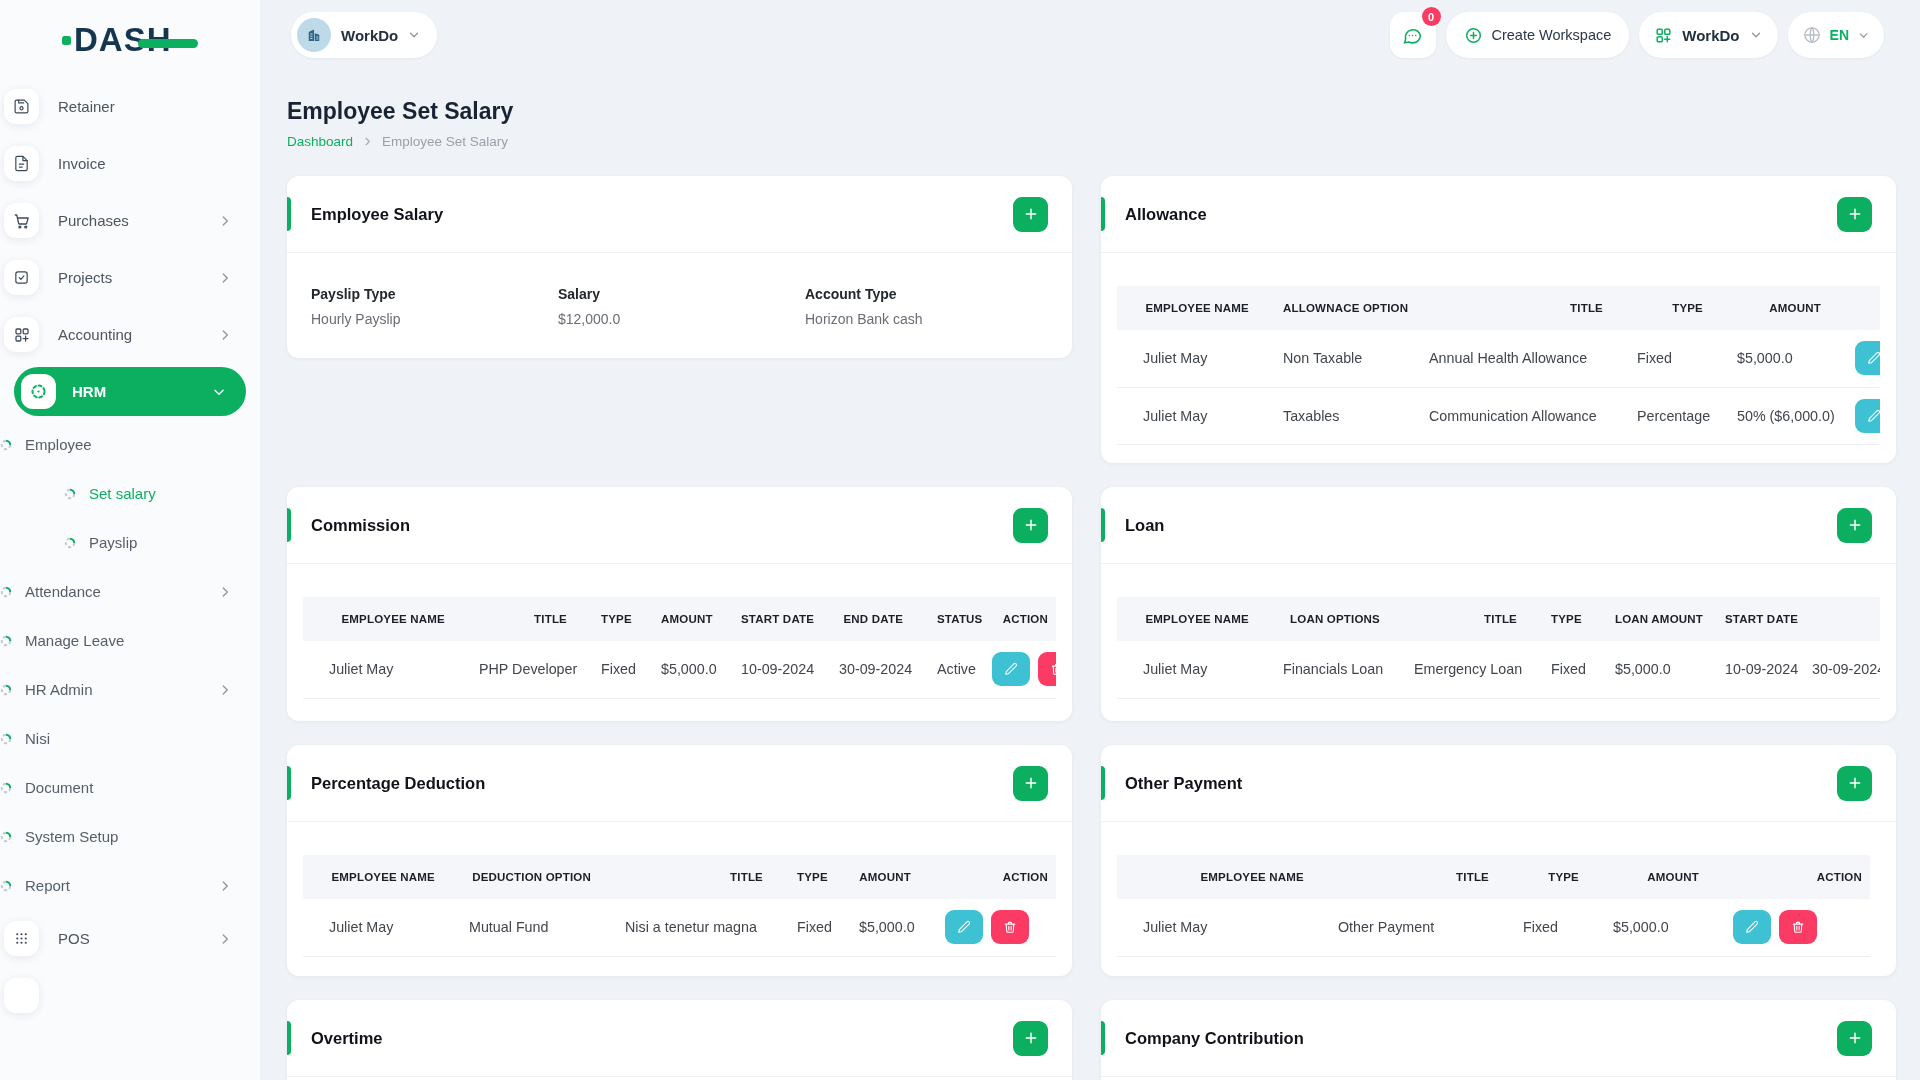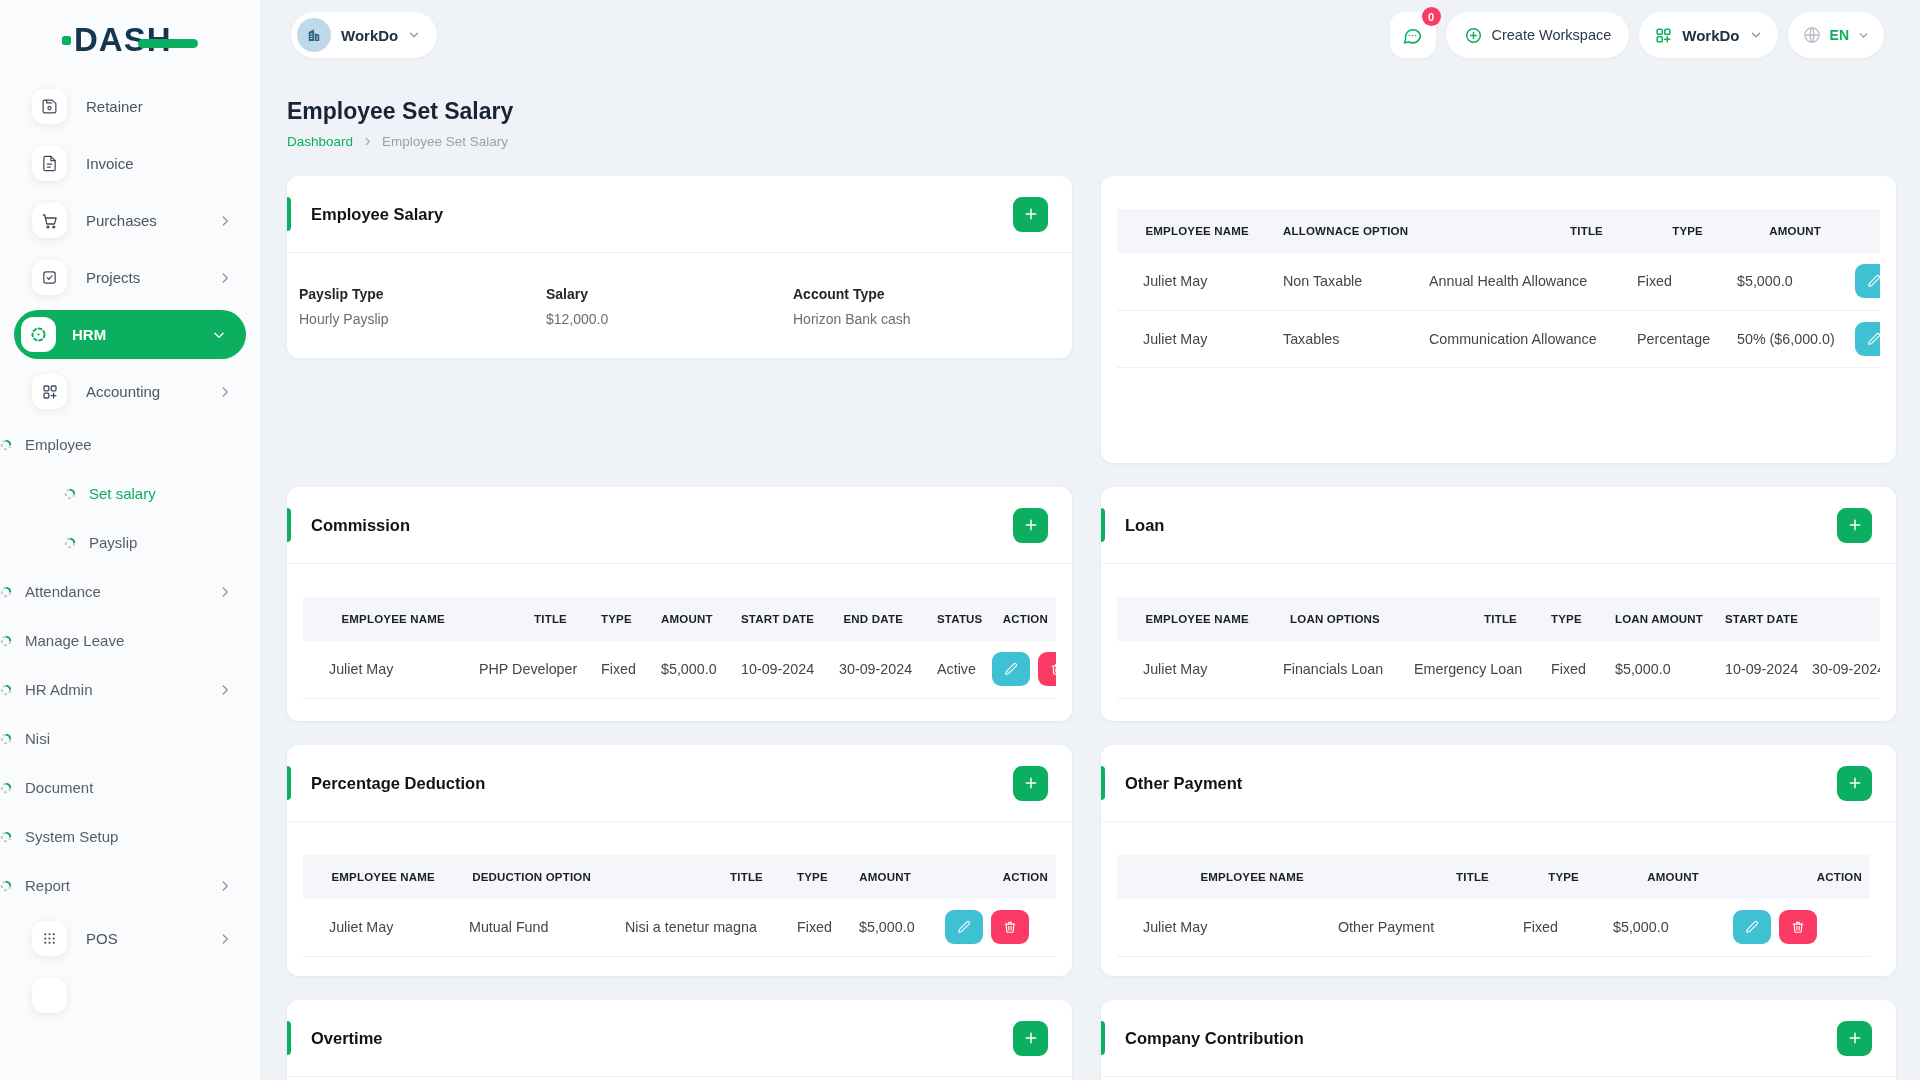--- a/index.html
+++ b/index.html
@@ -11,21 +11,21 @@
   svg{display:block}
 
   
   .sidebar{position:absolute;left:0;top:0;width:260px;height:1080px;background:#fafbfd;z-index:5;}
   .logo{position:absolute;left:62px;top:20px;display:flex;align-items:center;cursor:pointer}
   .logo-dot{width:9px;height:9px;border-radius:2.5px;background:var(--green);margin-right:3px}
   .logo-text{font-size:33px;font-weight:800;color:var(--navy);letter-spacing:1px;position:relative;line-height:40px}
   .logo-bar{position:absolute;left:76px;top:19px;width:60px;height:9px;border-radius:5px;background:var(--green)}
   .side-nav{position:absolute;top:78px;left:0;right:0}
   .nav-item{position:relative;display:flex;align-items:center;cursor:pointer}
-  .lvl0{height:57px;padding-left:32px}
+  .lvl0{height:57px;padding-left:4px}
   .icon-box{width:35px;height:35px;background:#fff;border-radius:12px;box-shadow:0 2px 8px rgba(21,48,79,.09);
     display:flex;align-items:center;justify-content:center;color:#3c4a59;flex:0 0 auto}
   .lvl0 .lbl{margin-left:19px;font-size:15px;color:#4c5560;font-weight:500}
   .chev{position:absolute;right:28px;color:#8e98a3}
   .lvl0.active{height:49px;margin:4px 14px 4px 14px;padding-left:7px;background:var(--green);border-radius:25px}
   .lvl0.active .icon-box{box-shadow:none;color:var(--green)}
   .lvl0.active .lbl{color:#fff;font-weight:700;margin-left:16px}
   .lvl0.active .chev{color:#fff;right:20px}
   .lvl1{height:49px;}
   .lvl1 .lbl,.lvl2 .lbl{margin-left:13px;font-size:15px;color:#555e6a}
@@ -60,21 +60,21 @@
   .card{background:#fff;border-radius:12px;box-shadow:0 1px 4px rgba(21,48,79,.06);position:relative;overflow:hidden}
   .h182{height:182px}.h287{height:287px}.h234{height:234px}.h231{height:231px}.h300{height:300px}
   .card-head{height:77px;display:flex;align-items:center;justify-content:space-between;padding:0 24px;
     border-bottom:1px solid var(--card-line);position:relative}
   .card-head::before{content:"";position:absolute;left:0;top:21px;width:4px;height:34px;background:var(--green);
     border-radius:0 4px 4px 0}
   .card-title{font-size:16.5px;font-weight:700;color:#10131a}
   .add-btn{width:35px;height:35px;border-radius:9px;background:var(--green);border:none;color:#fff;cursor:pointer;
     display:flex;align-items:center;justify-content:center}
 
-  .es-body{display:grid;grid-template-columns:247px 247px 1fr;padding:33px 12px 0}
+  .es-body{display:grid;grid-template-columns:247px 247px 1fr;padding:33px 24px 0}
   .f-label{font-size:14px;font-weight:700;color:#23272e;margin-bottom:9px}
   .f-value{font-size:14px;color:#686d76}
 
   .tbl-wrap{margin:33px 16px 0;overflow:hidden}
   table{border-collapse:collapse;table-layout:fixed}
   thead tr{background:#f5f6fa;height:44px}
   th{font-size:11.5px;font-weight:700;color:#1b1f27;text-align:right;padding:0 8px 0 26px;letter-spacing:.2px;white-space:nowrap}
   tbody tr{height:57px;border-bottom:1px solid #edeff4}
   td{font-size:14.3px;color:#40454e;padding:0 8px 0 26px;white-space:nowrap}
   .act-btn{display:inline-flex;align-items:center;justify-content:center;width:38px;height:34px;border-radius:9px;
@@ -130,44 +130,44 @@
           <svg width="17" height="17" viewBox="0 0 24 24" fill="none" stroke="currentColor" stroke-width="1.7" stroke-linecap="round" stroke-linejoin="round">
             <rect x="4" y="4" width="16" height="16" rx="3"></rect>
             <polyline points="8.8 12.2 11.2 14.6 15.4 9.8"></polyline>
           </svg>
         </span>
         <span class="lbl">Projects</span>
         <svg class="chev" width="14" height="14" viewBox="0 0 24 24" fill="none" stroke="currentColor" stroke-width="2.3" stroke-linecap="round" stroke-linejoin="round">
           <polyline points="9 5 16 12 9 19"></polyline>
         </svg>
       </div>
-      <div class="nav-item lvl0 active">
-        <span class="icon-box">
-          <svg width="19" height="19" viewBox="0 0 24 24" fill="none" stroke="currentColor" stroke-width="2.5" stroke-linecap="round">
-            <circle cx="12" cy="12" r="7.6" stroke-dasharray="3.6 3.4"></circle>
-            <circle cx="12" cy="12" r="1.4" fill="currentColor" stroke="none"></circle>
-          </svg>
-        </span>
-        <span class="lbl">HRM</span>
-        <svg class="chev" width="14" height="14" viewBox="0 0 24 24" fill="none" stroke="currentColor" stroke-width="2.3" stroke-linecap="round" stroke-linejoin="round">
-          <polyline points="5 9 12 16 19 9"></polyline>
-        </svg>
-      </div>
       <div class="nav-item lvl0">
         <span class="icon-box">
           <svg width="18" height="18" viewBox="0 0 24 24" fill="none" stroke="currentColor" stroke-width="1.7" stroke-linecap="round" stroke-linejoin="round">
             <rect x="4" y="4" width="6.4" height="6.4" rx="1.4"></rect>
             <rect x="13.6" y="4" width="6.4" height="6.4" rx="1.4"></rect>
             <rect x="4" y="13.6" width="6.4" height="6.4" rx="1.4"></rect>
             <path d="M16.8 13.4V20M13.5 16.8H20"></path>
           </svg>
         </span>
         <span class="lbl">Accounting</span>
         <svg class="chev" width="14" height="14" viewBox="0 0 24 24" fill="none" stroke="currentColor" stroke-width="2.3" stroke-linecap="round" stroke-linejoin="round">
           <polyline points="9 5 16 12 9 19"></polyline>
+        </svg>
+      </div>
+      <div class="nav-item lvl0 active">
+        <span class="icon-box">
+          <svg width="19" height="19" viewBox="0 0 24 24" fill="none" stroke="currentColor" stroke-width="2.5" stroke-linecap="round">
+            <circle cx="12" cy="12" r="7.6" stroke-dasharray="3.6 3.4"></circle>
+            <circle cx="12" cy="12" r="1.4" fill="currentColor" stroke="none"></circle>
+          </svg>
+        </span>
+        <span class="lbl">HRM</span>
+        <svg class="chev" width="14" height="14" viewBox="0 0 24 24" fill="none" stroke="currentColor" stroke-width="2.3" stroke-linecap="round" stroke-linejoin="round">
+          <polyline points="5 9 12 16 19 9"></polyline>
         </svg>
       </div>
       <div class="nav-item lvl1">
         <svg width="12" height="12" viewBox="0 0 12 12">
           <circle cx="6" cy="6" r="4.2" fill="none" stroke="#c2c9d2" stroke-width="2" stroke-dasharray="3 2.4"></circle>
           <path d="M6 1.8 A4.2 4.2 0 0 1 10.2 6" stroke="#0caf60" stroke-width="2" fill="none"></path>
         </svg>
         <span class="lbl">Employee</span>
       </div>
       <div class="nav-item lvl2 active">
@@ -352,20 +352,28 @@
           <div class="f-value">$12,000.0</div>
         </div>
         <div>
           <div class="f-label">Account Type</div>
           <div class="f-value">Horizon Bank cash</div>
         </div>
       </div>
     </section>
 
     <section class="card h287">
+      <header class="card-head">
+        <h2 class="card-title">Allowance</h2>
+        <button class="add-btn">
+            <svg width="16" height="16" viewBox="0 0 24 24" fill="none" stroke="#fff" stroke-width="2.2" stroke-linecap="round">
+              <path d="M12 5v14M5 12h14"></path>
+            </svg>
+          </button>
+      </header>
       <div class="tbl-wrap">
           <table style="width: 822px;">
             <colgroup>
               <col style="width: 140px;">
               <col style="width: 146px;">
               <col style="width: 208px;">
               <col style="width: 100px;">
               <col style="width: 118px;">
               <col style="width: 110px;">
             </colgroup>

